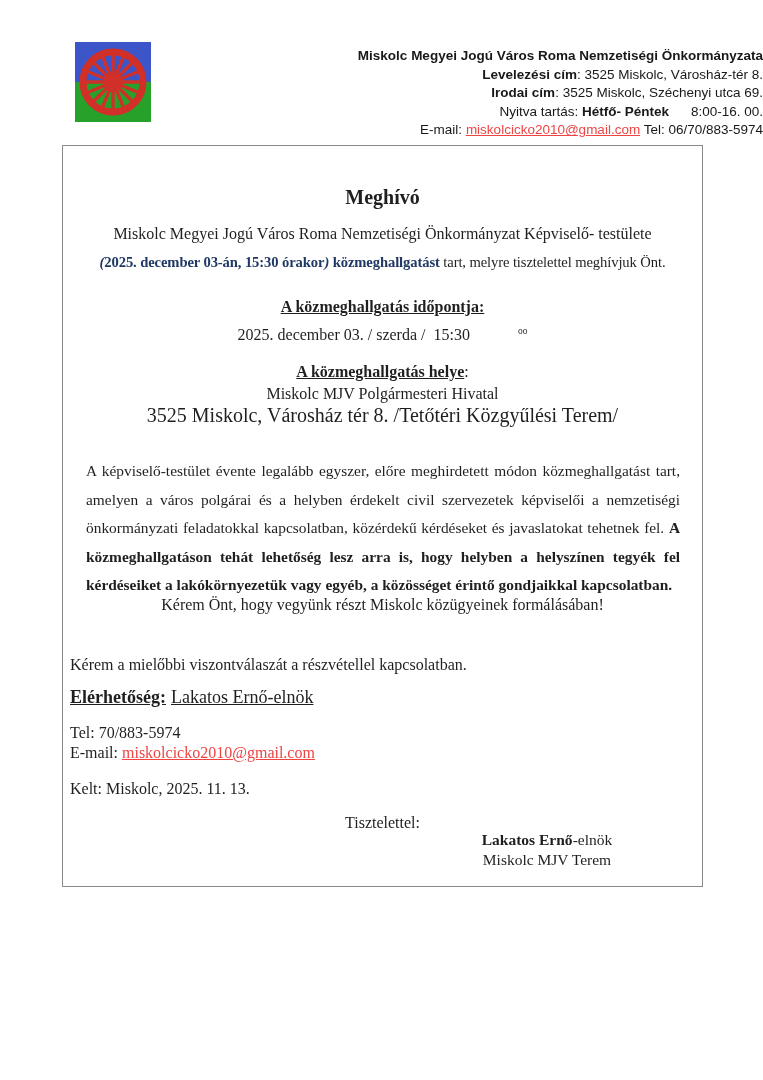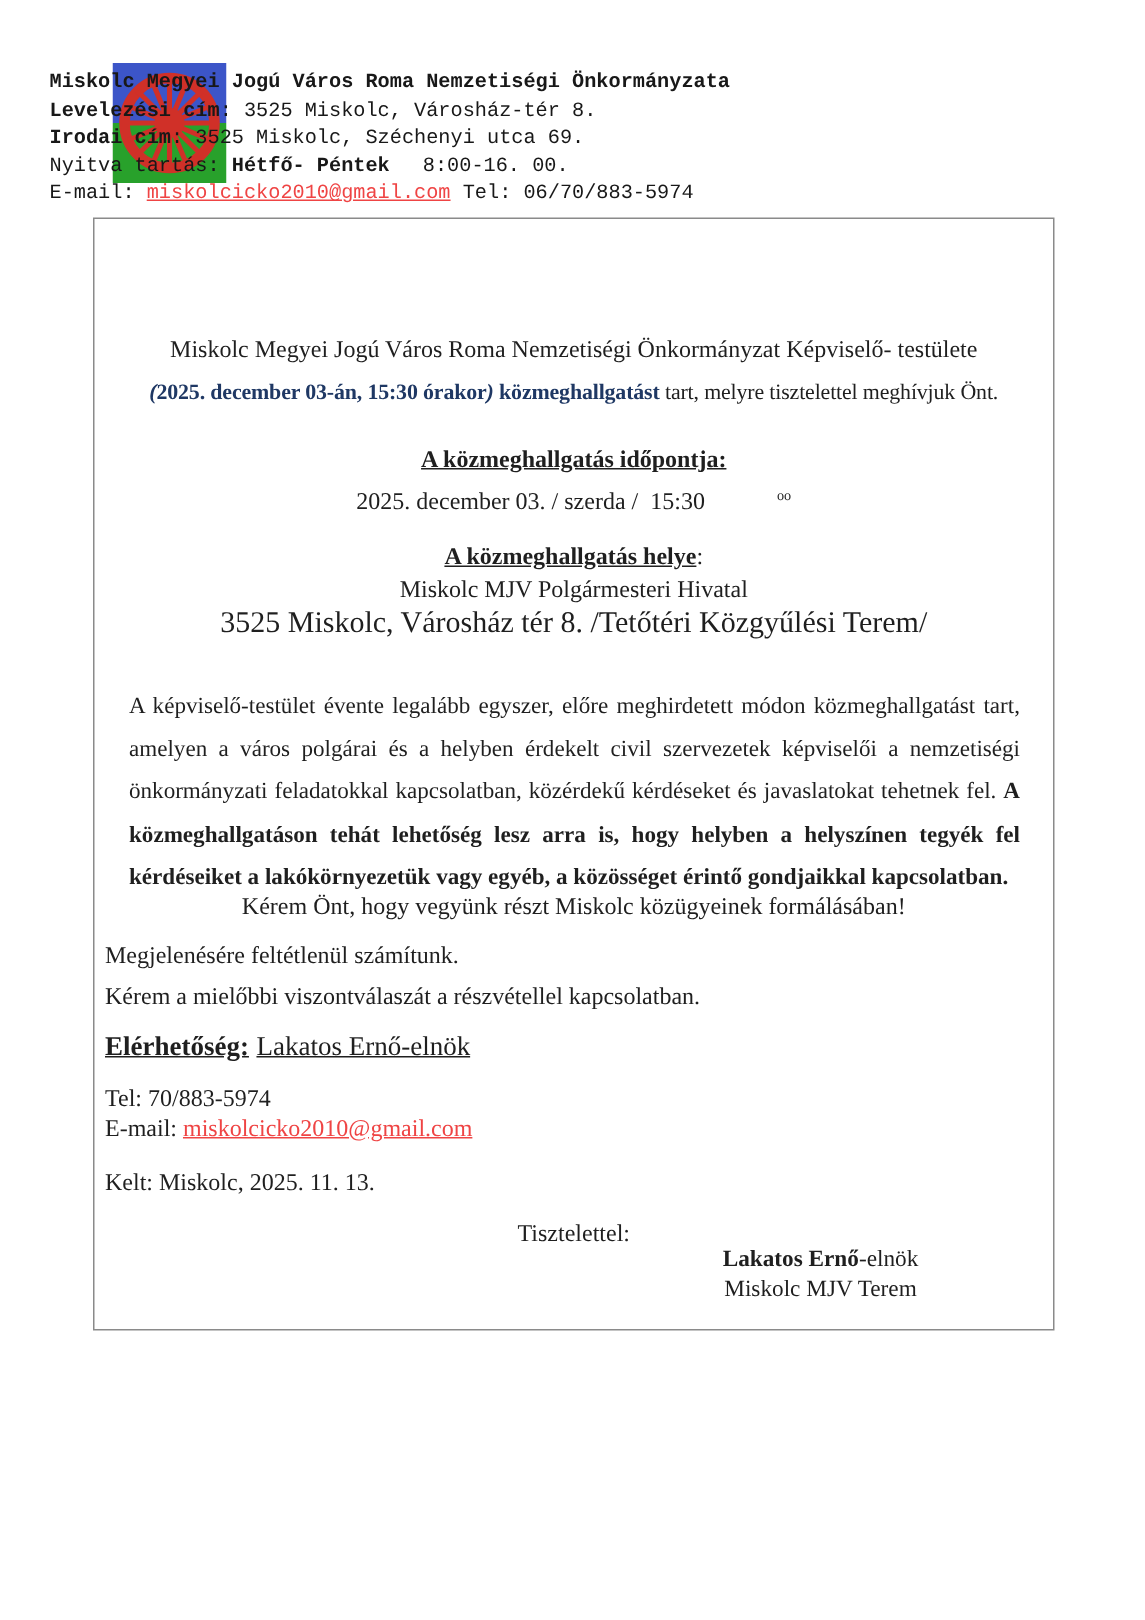--- a/index.html
+++ b/index.html
@@ -4,22 +4,22 @@
 <style>
   html,body{margin:0;padding:0;}
   body{
     width:763px;height:1080px;position:relative;background:#ffffff;
     font-family:"Liberation Serif", serif;color:#1f1f1f;overflow:hidden;
   }
   
   .letterhead{position:absolute;left:0;top:0;width:763px;height:140px;}
   .logo{position:absolute;left:75px;top:42px;width:76px;height:80px;display:block;}
   .hdr-text{
-    position:absolute;left:33px;right:0;top:47px;text-align:left;
-    font-family:Liberation Mono, monospace;font-size:13.5px;line-height:18.6px;color:#181818;
+    position:absolute;left:33px;right:0;top:47px;text-align:right;
+    font-family:Liberation Sans, sans-serif;font-size:13.5px;line-height:18.6px;color:#181818;
   }
   .b{font-weight:bold;}
   .i{font-style:italic;}
   .u{text-decoration:underline;}
   .gap{display:inline-block;width:22px;}
   a.link{color:#ef4444;text-decoration:underline;cursor:pointer;}
   
   .letter{
     position:absolute;left:62px;top:145px;width:641px;height:742px;
     border:1.5px solid #8a8a8a;box-sizing:border-box;background:#ffffff;
@@ -80,39 +80,39 @@
     <div class="b">Miskolc Megyei Jogú Város Roma Nemzetiségi Önkormányzata</div>
     <div><span class="b">Levelezési cím</span><span>: 3525 Miskolc, Városház-tér 8.</span></div>
     <div><span class="b">Irodai cím</span><span>: 3525 Miskolc, Széchenyi utca 69.</span></div>
     <div><span>Nyitva tartás: </span><span class="b">Hétfő- Péntek</span><span class="gap"></span><span>8:00-16. 00.</span></div>
     <div><span>E-mail: </span><a class="link" href="#">miskolcicko2010@gmail.com</a><span> Tel: 06/70/883-5974</span></div>
   </div>
 </header>
 
 <main class="letter">
 
+  <div class="abs center title">Meghívó</div>
 
   <div class="abs center subtitle">Miskolc Megyei Jogú Város Roma Nemzetiségi Önkormányzat Képviselő- testülete</div>
 
   <div class="abs center invite"><span class="blue b i">(</span><span class="blue b">2025. december 03-án, 15:30 órakor</span><span class="blue b i">)</span><span class="blue b"> közmeghallgatást</span><span> tart, melyre tisztelettel meghívjuk Önt.</span></div>
 
   <div class="abs center when-h"><span class="b u">A közmeghallgatás időpontja:</span></div>
 
   <div class="abs center when-v"><span>2025. december 03. / szerda /&nbsp; 15:30</span><sup>oo</sup></div>
 
   <div class="abs center where-h"><span class="b u">A közmeghallgatás helye</span><span>:</span></div>
 
   <div class="abs center where-1">Miskolc MJV Polgármesteri Hivatal</div>
   <div class="abs center where-2">3525 Miskolc, Városház tér 8. /Tetőtéri Közgyűlési Terem/</div>
 
   <p class="abs para"><span>A képviselő-testület évente legalább egyszer, előre meghirdetett módon közmeghallgatást tart, amelyen a város polgárai és a helyben érdekelt civil szervezetek képviselői a nemzetiségi önkormányzati feladatokkal kapcsolatban, közérdekű kérdéseket és javaslatokat tehetnek fel. </span><span class="b">A közmeghallgatáson tehát lehetőség lesz arra is, hogy helyben a helyszínen tegyék fel kérdéseiket a lakókörnyezetük vagy egyéb, a közösséget érintő gondjaikkal kapcsolatban.</span></p>
 
   <div class="abs center appeal">Kérem Önt, hogy vegyünk részt Miskolc közügyeinek formálásában!</div>
 
-  <div class="abs att">Megjelenésére feltétlenül számítunk.</div>
   <div class="abs reply">Kérem a mielőbbi viszontválaszát a részvétellel kapcsolatban.</div>
 
   <div class="abs contact"><span class="b u">Elérhetőség:</span><span class="u val">Lakatos Ernő-elnök</span></div>
 
   <div class="abs tel">Tel: 70/883-5974</div>
 
   <div class="abs email"><span>E-mail: </span><a class="link" href="#">miskolcicko2010@gmail.com</a></div>
 
   <div class="abs kelt">Kelt: Miskolc, 2025. 11. 13.</div>
 

